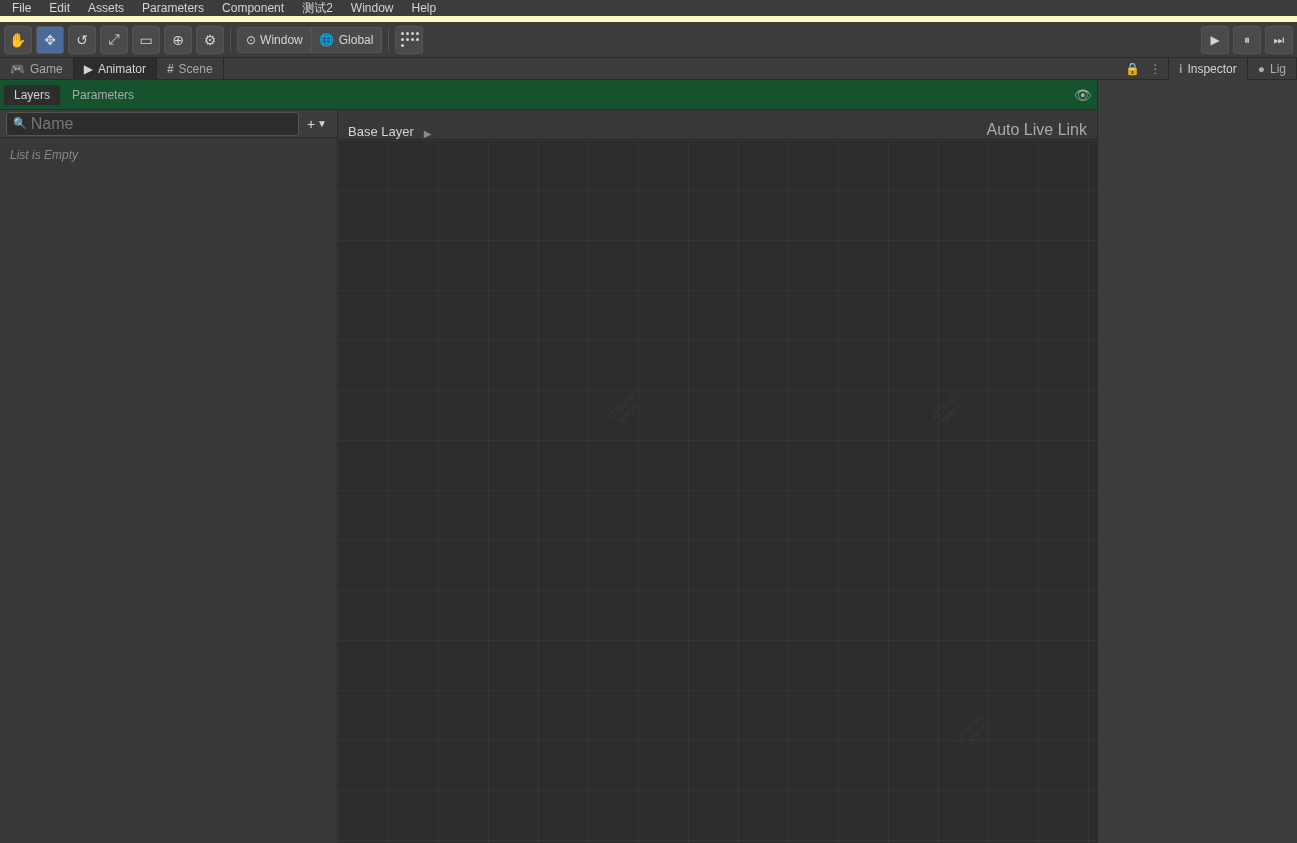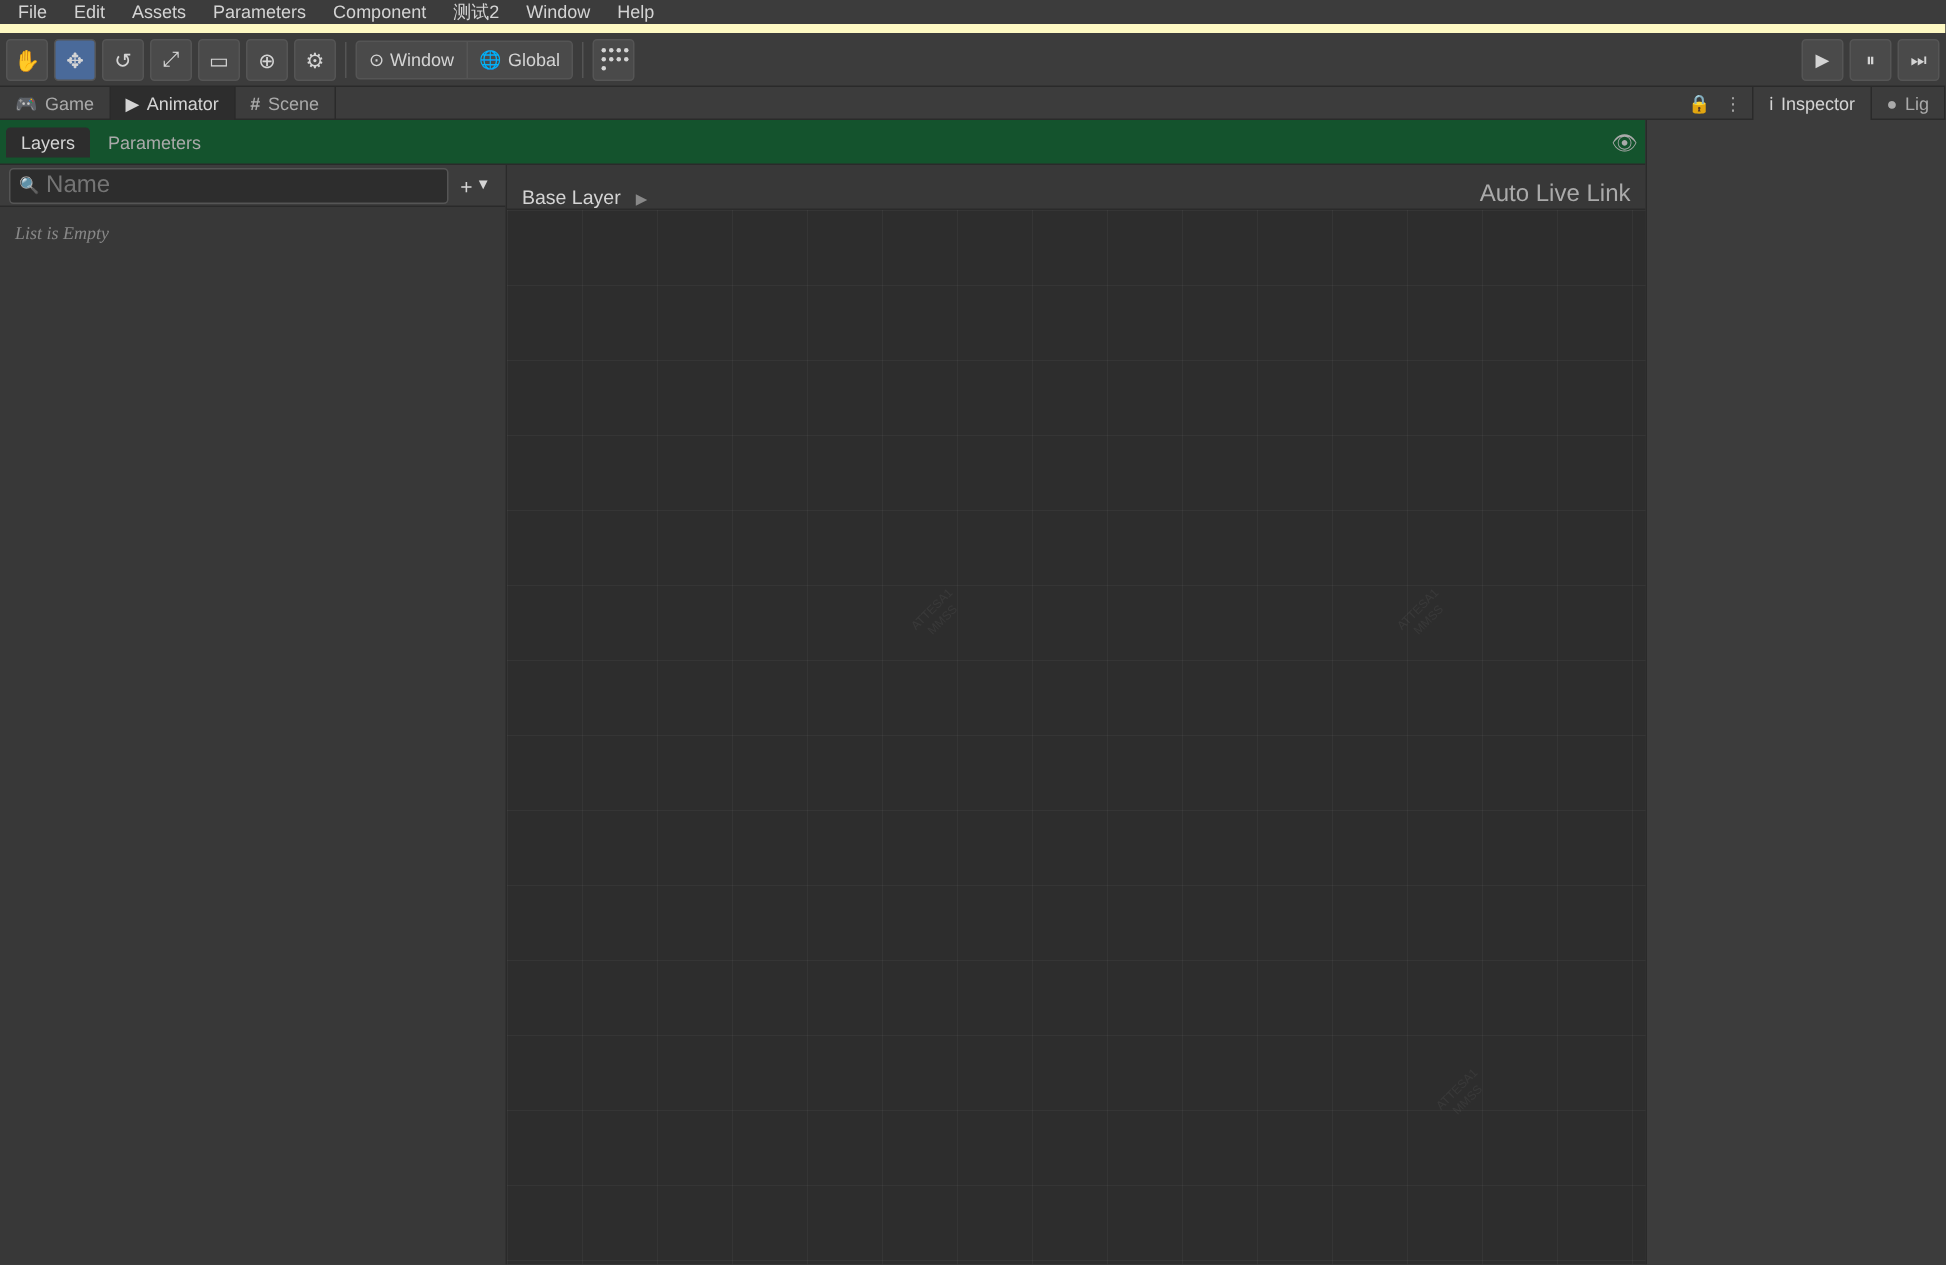--- a/index.html
+++ b/index.html
@@ -231,21 +231,20 @@
       cursor: pointer;
       color: #d4d4d4;
       font-size: 14px;
       margin-left: 4px;
     }
     .empty-list {
       padding: 10px;
       color: #888;
       font-size: 12px;
       font-style: italic;
-      font-family: Liberation Serif, serif;
     }
     .grid-canvas-header {
       display: flex;
       align-items: flex-end;
       height: 30px;
       background: #383838;
       border-bottom: 1px solid #2a2a2a;
       padding: 0 10px;
     }
     .base-layer-label {

